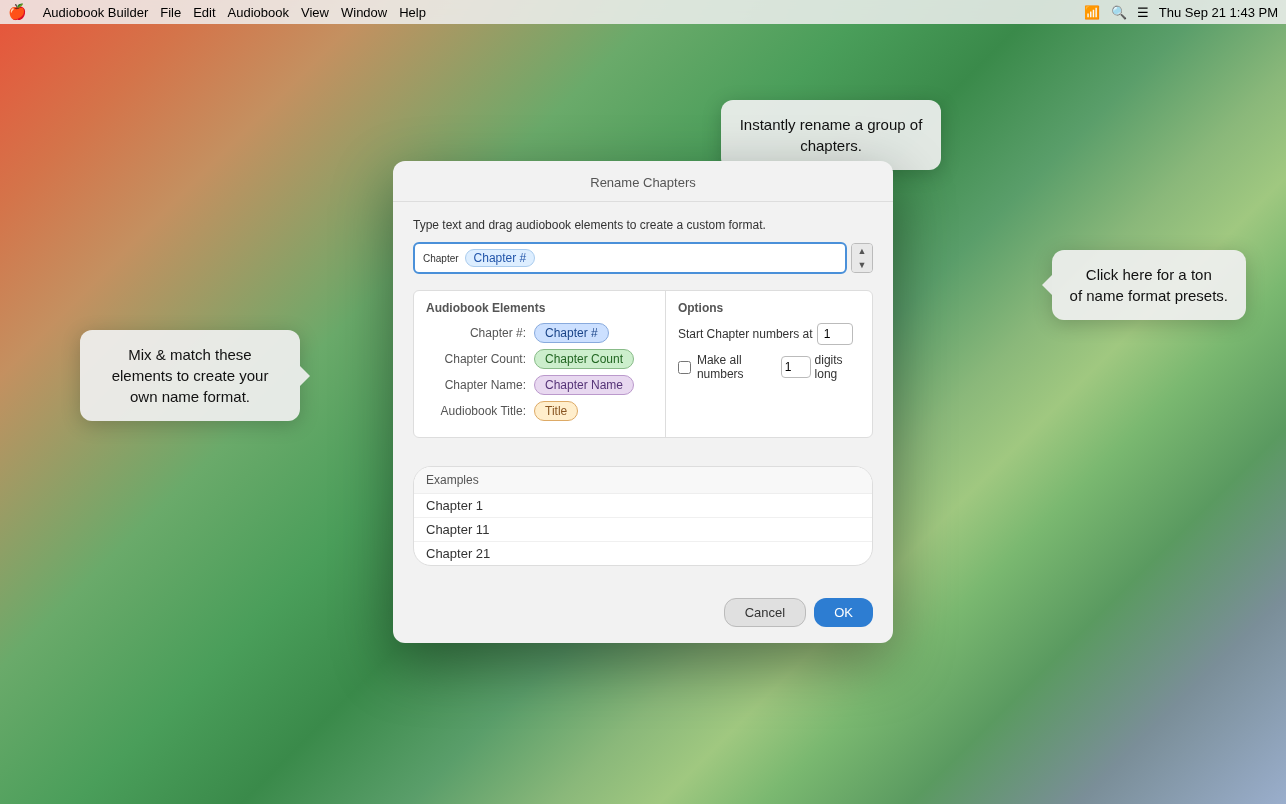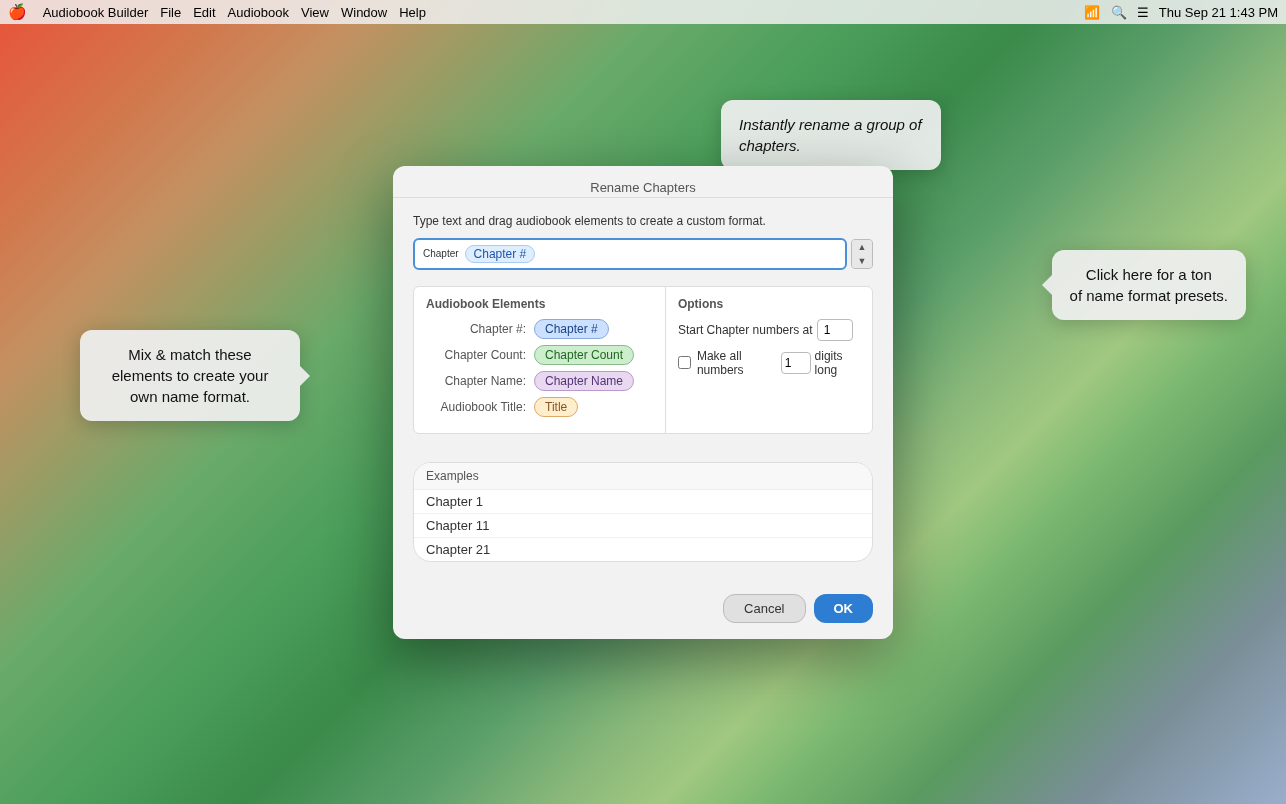--- a/index.html
+++ b/index.html
@@ -89,21 +89,21 @@
       font-weight: 400;
       color: #111;
       max-width: 220px;
       line-height: 1.4;
       box-shadow: 0 4px 20px rgba(0,0,0,0.2);
     }
 
     .tooltip-bubble.top-right {
       top: 100px;
       right: 345px;
-      font-style: italic;
+      text-align: center;
     }
 
     .tooltip-bubble.top-right::after {
       content: '';
       position: absolute;
       bottom: -10px;
       left: 50%;
       transform: translateX(-50%);
       border: 10px solid transparent;
       border-top-color: rgba(240,240,240,0.92);
@@ -160,21 +160,21 @@
       border-radius: 12px;
       width: 500px;
       box-shadow: 0 20px 60px rgba(0,0,0,0.4);
       overflow: hidden;
     }
 
     .dialog-title {
       text-align: center;
       font-size: 13px;
       color: #555;
-      padding: 14px 20px 2px;
+      padding: 14px 20px 11px;
       border-bottom: 1px solid #ddd;
     }
 
     .dialog-body {
       padding: 16px 20px 20px;
     }
 
     .dialog-instruction {
       font-size: 12px;
       color: #333;
@@ -387,21 +387,21 @@
 
     .btn-cancel {
       background: #e0e0e0;
       color: #333;
       border: 1px solid #bbb;
     }
 
     .btn-ok {
       background: #2d7dd2;
       color: white;
-      font-weight: 700;
+      font-weight: 400;
     }
   </style>
 </head>
 <body>
 
 <div class="desktop-bg"></div>
 
 <div class="menubar">
   <div class="menubar-left">
     <span class="menubar-apple">🍎</span>

